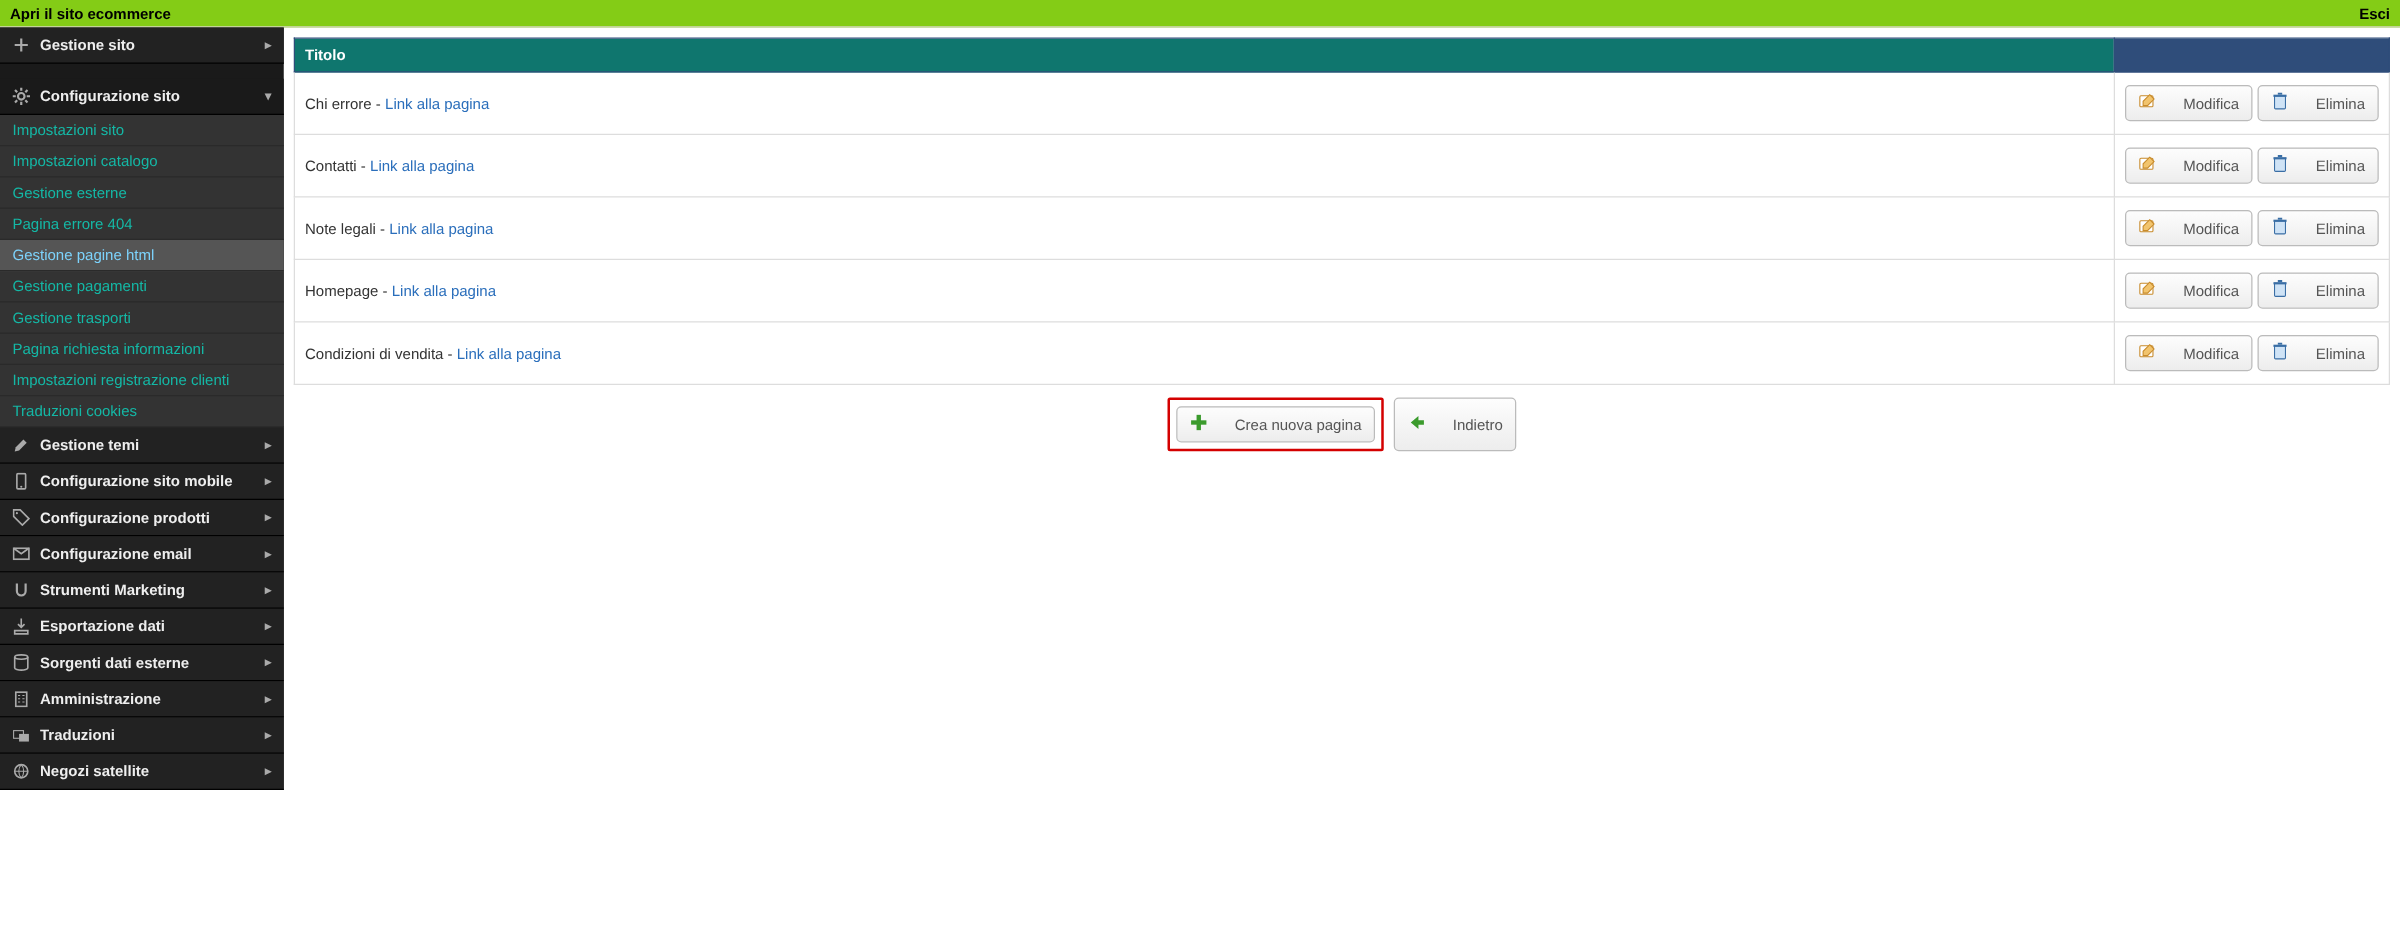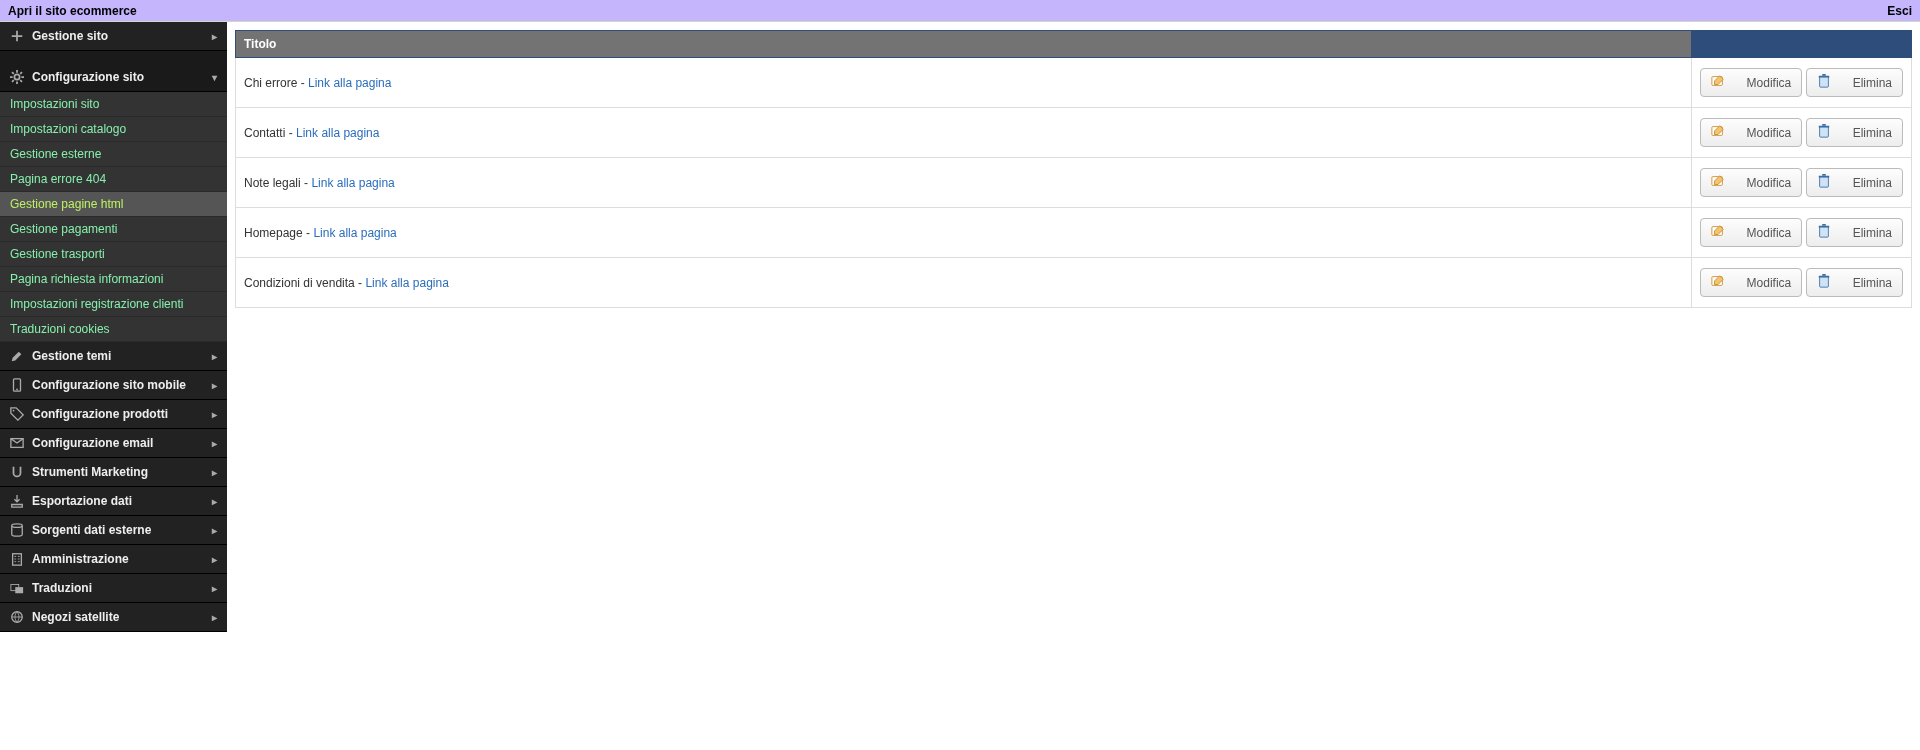--- a/index.html
+++ b/index.html
@@ -1,35 +1,35 @@
 <!DOCTYPE html>
 <html><head>
 <meta charset="utf-8">
 <style>
 * { box-sizing: border-box; margin: 0; padding: 0; }
 body { font-family: Arial, Helvetica, sans-serif; font-size: 12px; background: #fff; color: #333; }
 
-.topbar { background: #c4b5fd; border-bottom: 1px solid #d6d6c2; height: 22px; display: flex; justify-content: space-between; align-items: center; padding: 0 8px; font-weight: bold; }
+.topbar { background: #84cc16; border-bottom: 1px solid #d6d6c2; height: 22px; display: flex; justify-content: space-between; align-items: center; padding: 0 8px; font-weight: bold; }
 .topbar a { color: #000; text-decoration: none; cursor: pointer; }
 
 .layout { display: flex; }
 
 .sidebar { width: 227px; background: #1a1a1a; color: #ccc; flex-shrink: 0; }
 .menu-group { background: #222; border-bottom: 1px solid #000; padding: 7px 10px; display: flex; align-items: center; gap: 8px; font-weight: bold; font-size: 12px; color: #eee; position: relative; cursor: pointer; }
 .menu-group.expanded { background: #1a1a1a; margin-top: 12px; }
 .menu-group .arrow { position: absolute; right: 10px; font-size: 10px; color: #aaa; }
 .menu-icon { width: 14px; height: 14px; display: inline-flex; align-items: center; justify-content: center; color: #888; }
 .submenu { background: #333; }
-.submenu-item { padding: 5px 10px; border-bottom: 1px solid #2a2a2a; color: #86efac; cursor: pointer; font-size: 12px; }
-.submenu-item.active { background: #555; color: #bef264; }
+.submenu-item { padding: 5px 10px; border-bottom: 1px solid #2a2a2a; color: #14b8a6; cursor: pointer; font-size: 12px; }
+.submenu-item.active { background: #555; color: #7dd3fc; }
 
 .main { flex: 1; padding: 8px; }
 
 .table { width: 100%; border: 1px solid #c7c7c7; border-collapse: collapse; }
-.table thead th { background: #737373; color: #fff; text-align: left; padding: 6px 8px; font-weight: bold; border: 1px solid #2f4d7a; }
+.table thead th { background: #0f766e; color: #fff; text-align: left; padding: 6px 8px; font-weight: bold; border: 1px solid #2f4d7a; }
 .table thead th.actions-col { background: #2f4d7a; width: 170px; }
 .table td { border: 1px solid #ddd; padding: 10px 8px; vertical-align: middle; }
 .table td.actions { width: 170px; white-space: nowrap; text-align: left; }
 .link { color: #2a6ebb; text-decoration: none; cursor: pointer; }
 
 .btn { display: inline-flex; align-items: center; gap: 22px; padding: 5px 10px; background: linear-gradient(#fdfdfd,#ededed); border: 1px solid #bbb; border-radius: 4px; color: #555; font-size: 12px; cursor: pointer; }
 .btn svg { width: 14px; height: 14px; }
 
 .actions-bar { display: flex; gap: 8px; justify-content: center; margin-top: 10px; }
 .highlight-box { border: 2px solid #d40000; padding: 5px; border-radius: 2px; }
@@ -267,14 +267,35 @@
                     <path d="M3 3h10v11a1 1 0 01-1 1H4a1 1 0 01-1-1z" fill="#cfe3f6" stroke="#3a6ea5"></path>
                     <rect x="2" y="2" width="12" height="2" fill="#3a6ea5"></rect>
                     <rect x="6" y="0" width="4" height="2" fill="#3a6ea5"></rect>
                   </svg></span>
                 <span>Elimina</span>
               </button></td>
           </tr>
         </tbody>
     </table>
 
+    <div class="actions-bar">
+      <span class="highlight-box">
+        <button class="btn">
+          <span>
+            <svg viewBox="0 0 16 16">
+                <rect x="6" y="1" width="4" height="14" fill="#3b9b2d"></rect>
+                <rect x="1" y="6" width="14" height="4" fill="#3b9b2d"></rect>
+              </svg>
+          </span>
+          <span>Crea nuova pagina</span>
+        </button>
+      </span>
+      <button class="btn">
+        <span>
+          <svg viewBox="0 0 16 16">
+              <path d="M10 2 L3 8 L10 14 L10 10 L15 10 L15 6 L10 6 Z" fill="#3b9b2d"></path>
+            </svg>
+        </span>
+        <span>Indietro</span>
+      </button>
+    </div>
   </main>
 </div>
 
 </body></html>

